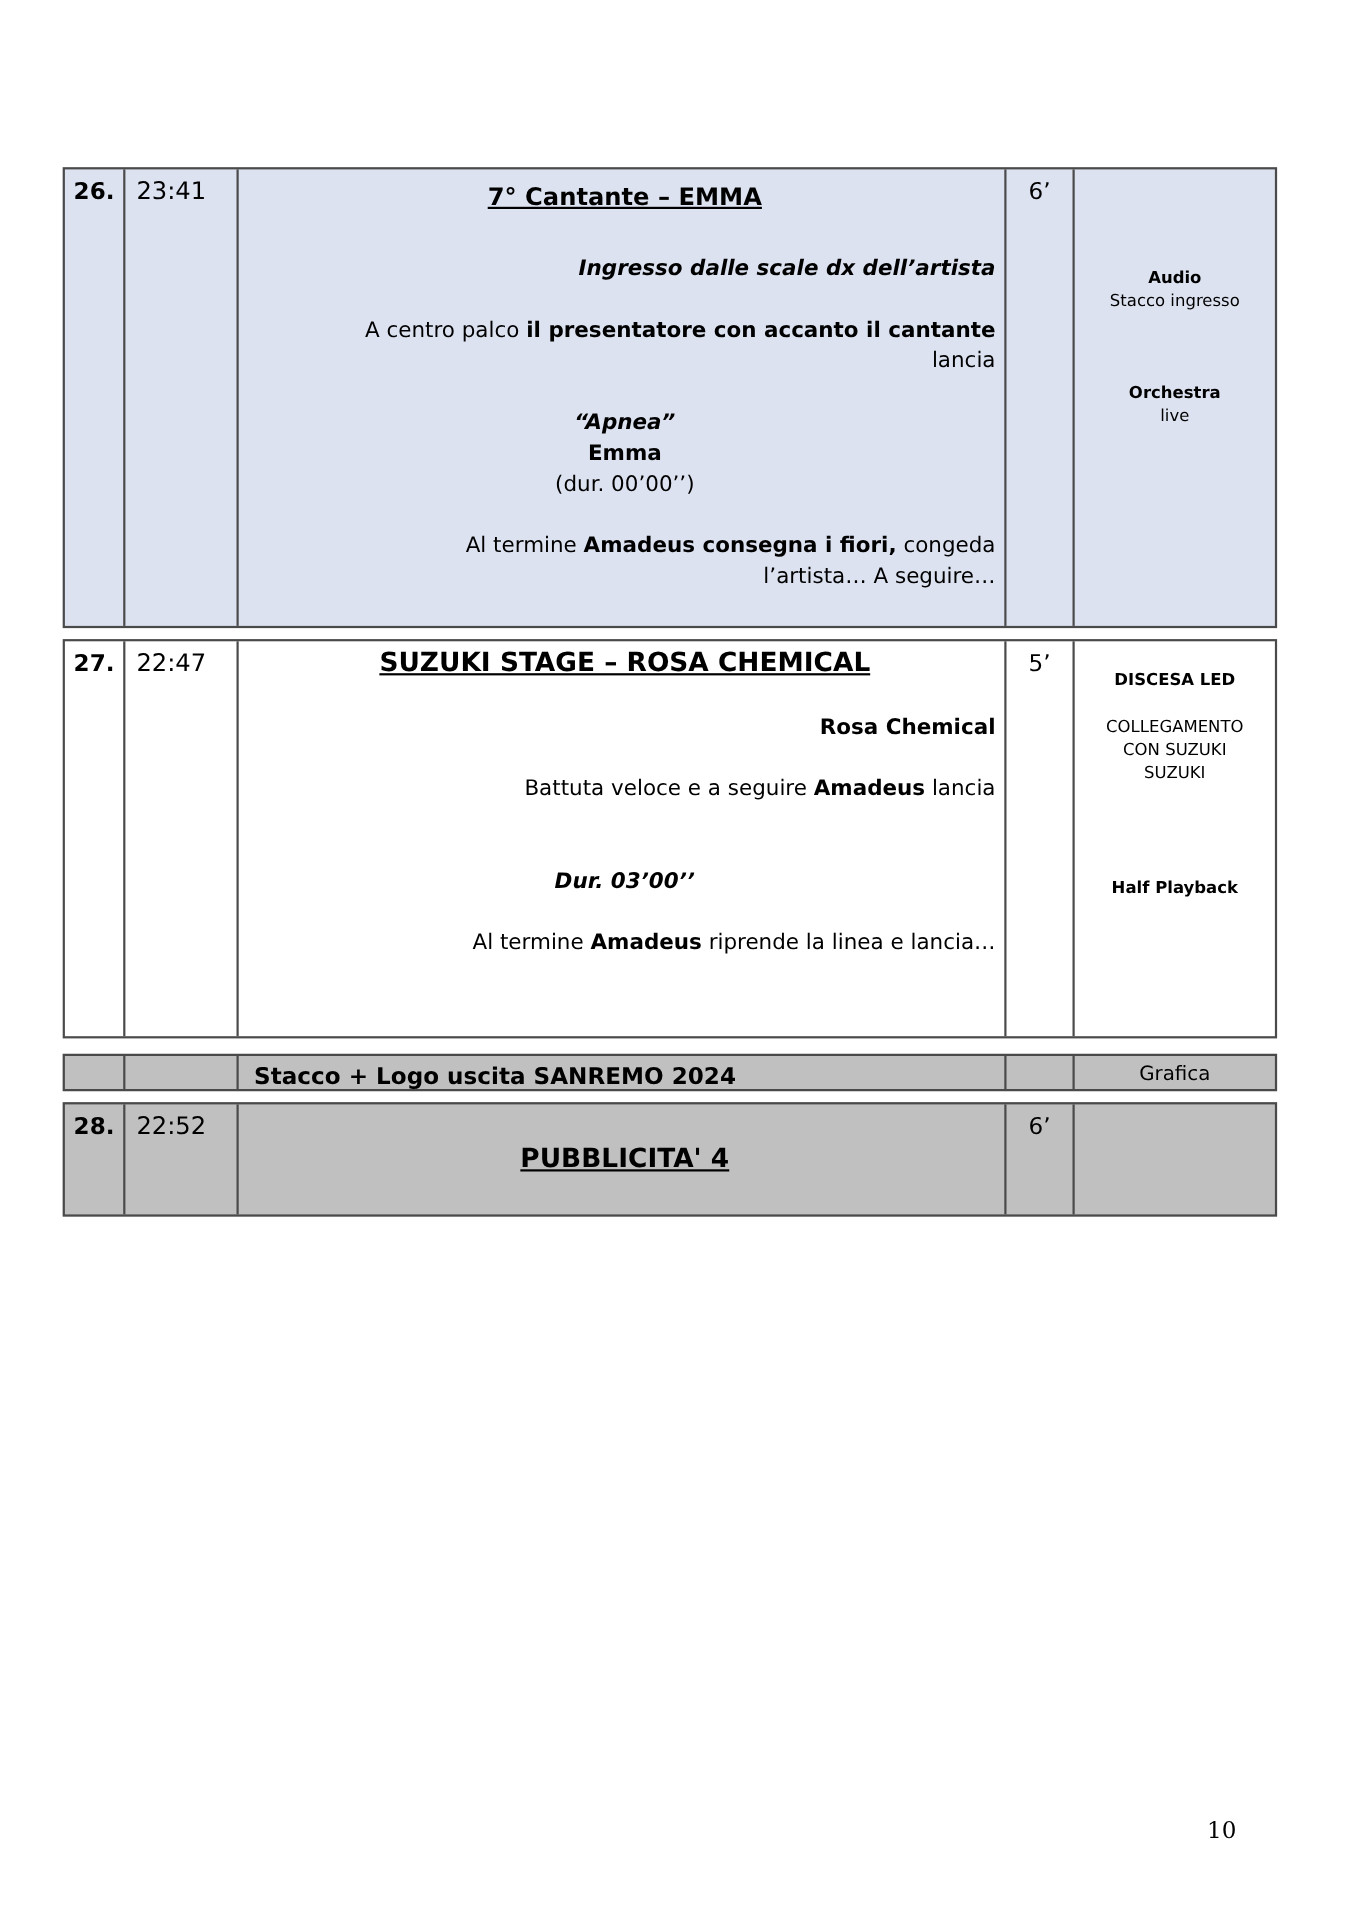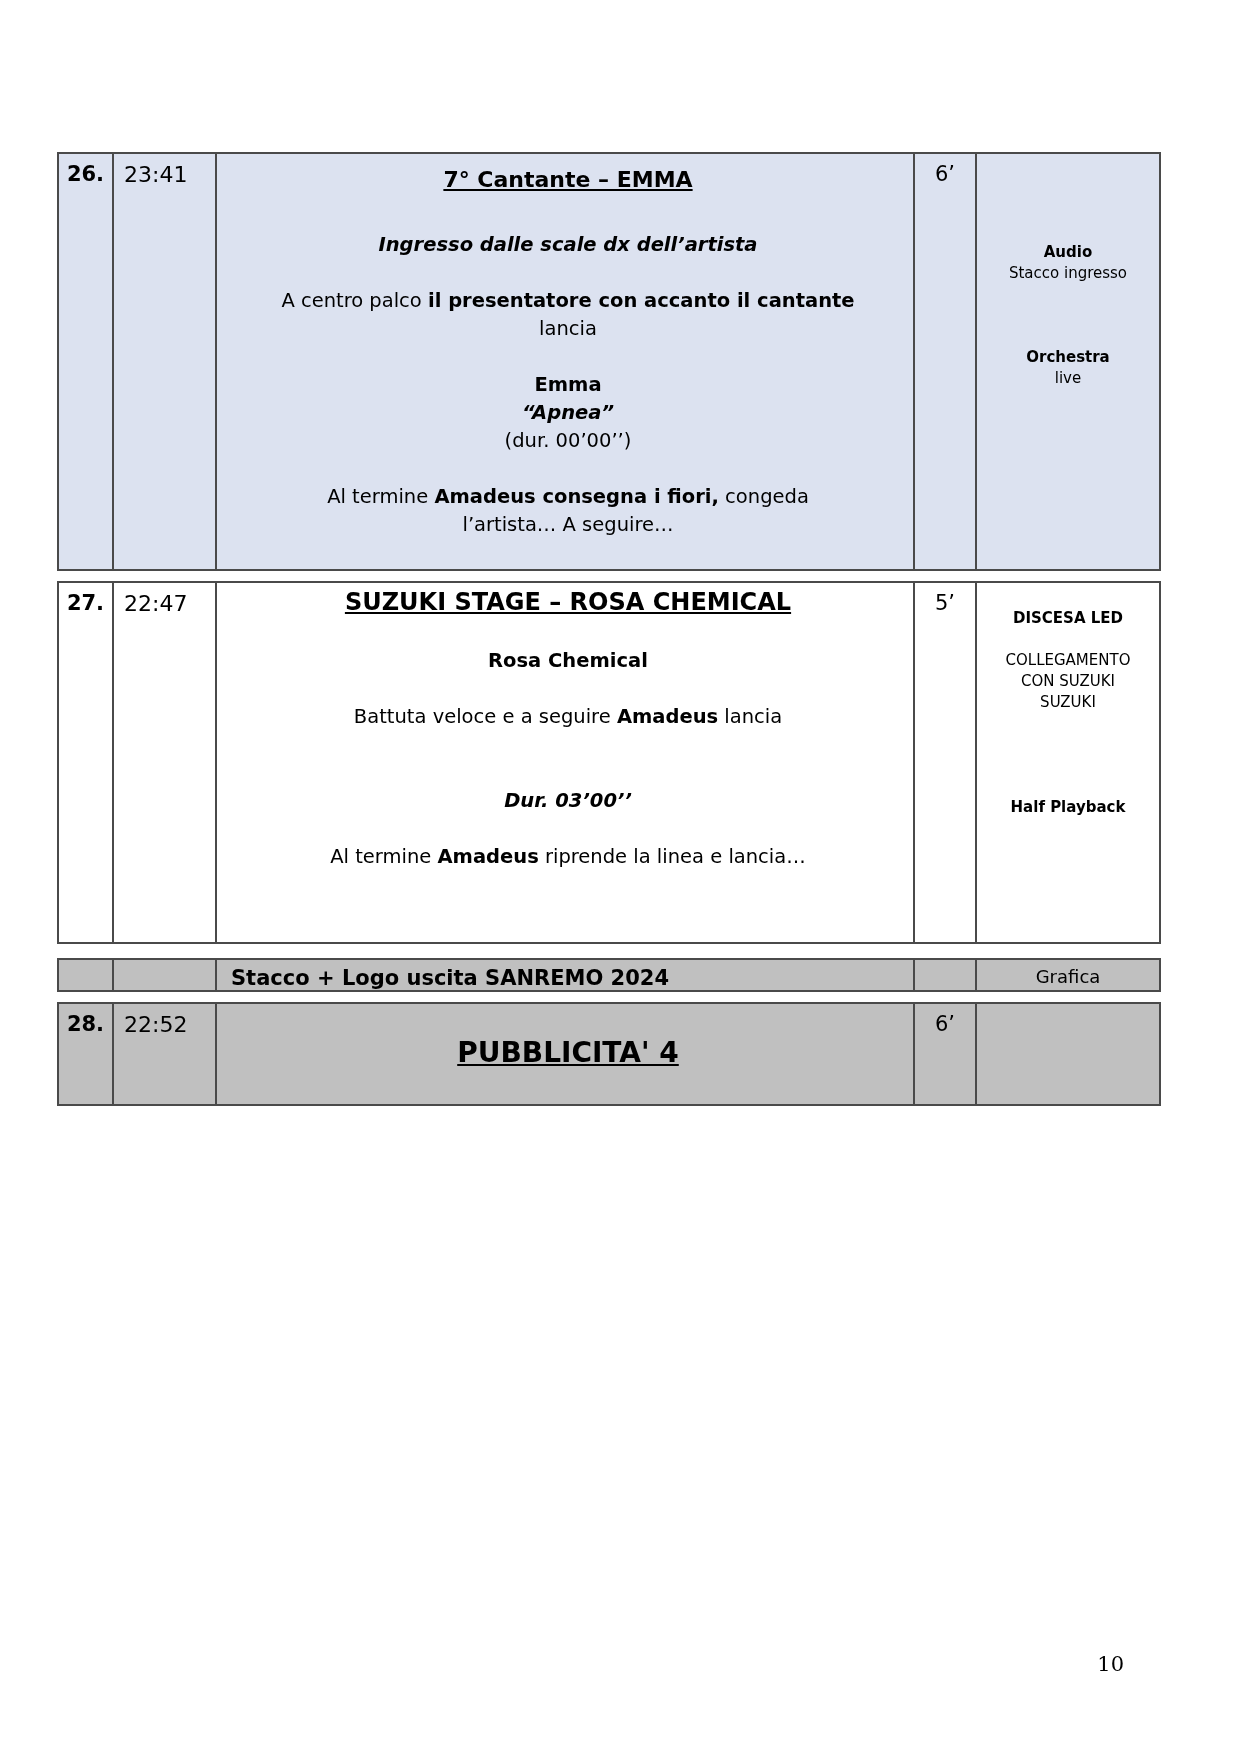--- a/index.html
+++ b/index.html
@@ -40,32 +40,32 @@
     overflow:hidden;
     padding-top:4px;
   }
   .cell:last-child{border-right:none;}
   .c-num{width:55px;text-align:center;font-size:21px;font-weight:bold;padding-top:8px;}
   .c-time{width:103px;text-align:left;font-size:22px;padding-top:8px;padding-left:10px;}
   .c-desc{width:698px;padding:4px 8px 4px 14px;}
   .c-dur{width:62px;text-align:center;font-size:21px;padding-top:8px;}
   .c-notes{width:182px;padding:4px 6px;text-align:center;}
   
-  .para{min-height:28px;line-height:28px;font-size:19.5px;text-align:center;}
+  .para{min-height:28px;line-height:28px;font-size:19.5px;text-align:right;}
   .a-c{text-align:center;}
   .c-notes .para{min-height:21px;line-height:21px;font-size:15px;text-align:center;}
   .b{font-weight:bold;}
   .i{font-style:italic;}
   .u{text-decoration:underline;}
   .s-t26{line-height:44px;}
   .s-t26 span{font-size:22px;}
   .s-t27{line-height:30px;}
   .s-t27 span{font-size:24px;}
   .s-t28{line-height:34px;}
-  .s-t28 span{font-size:28px;}
+  .s-t28 span{font-size:24px;}
   
   .stacco-label{line-height:28px;font-size:21px;text-align:left;}
   .grafica-label{line-height:26px;font-size:18px;text-align:center;}
   .page-number{
     position:absolute;
     top:1652px;right:116px;
     font-family:"DejaVu Serif","Liberation Serif",serif;
     font-size:21px;
   }
 </style>
@@ -79,22 +79,22 @@
       <div class="cell c-num">26.</div>
       <div class="cell c-time">23:41</div>
       <div class="cell c-desc">
           <div class="para a-c s-t26"><span class="b u">7° Cantante – EMMA</span></div>
           <div class="para">&nbsp;</div>
           <div class="para"><span class="b i">Ingresso dalle scale dx dell’artista</span></div>
           <div class="para">&nbsp;</div>
           <div class="para"><span>A centro palco </span><span class="b">il presentatore con accanto il cantante</span></div>
           <div class="para"><span>lancia</span></div>
           <div class="para">&nbsp;</div>
+          <div class="para a-c"><span class="b i">“Apnea”</span></div>
           <div class="para a-c"><span class="b">Emma</span></div>
-          <div class="para a-c"><span class="b i">“Apnea”</span></div>
           <div class="para a-c"><span>(dur. 00’00’’)</span></div>
           <div class="para">&nbsp;</div>
           <div class="para"><span>Al termine </span><span class="b">Amadeus consegna i fiori,</span><span> congeda</span></div>
           <div class="para"><span>l’artista… A seguire…</span></div>
         </div>
       <div class="cell c-dur">6’</div>
       <div class="cell c-notes">
           <div class="para">&nbsp;</div>
           <div class="para">&nbsp;</div>
           <div class="para">&nbsp;</div>

